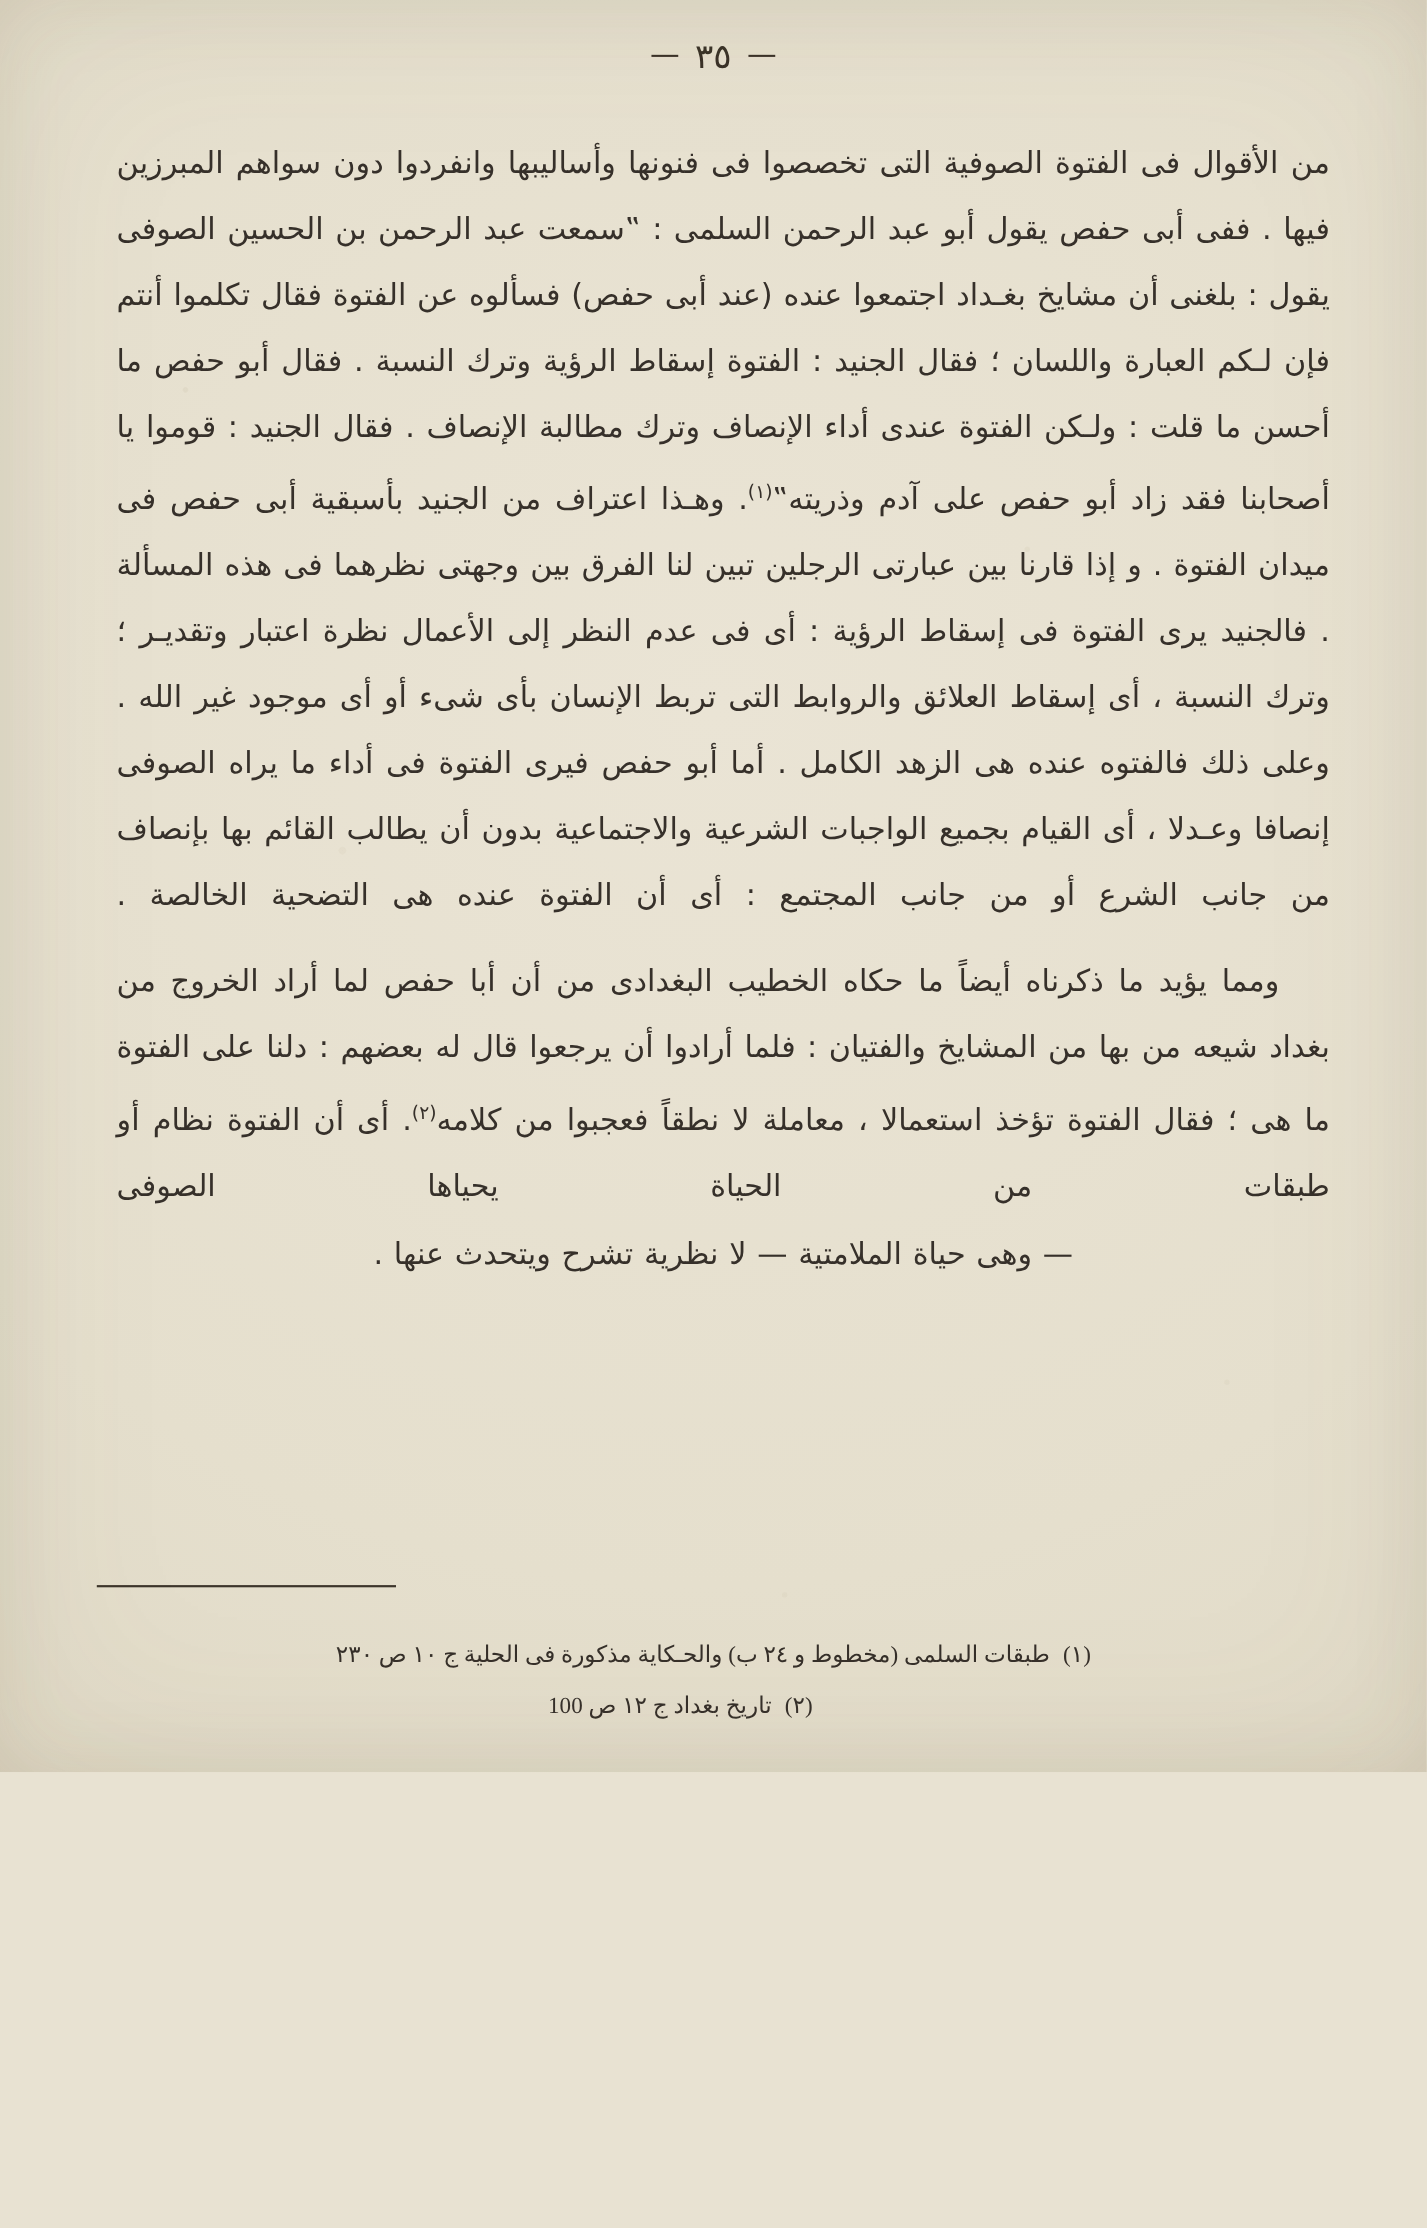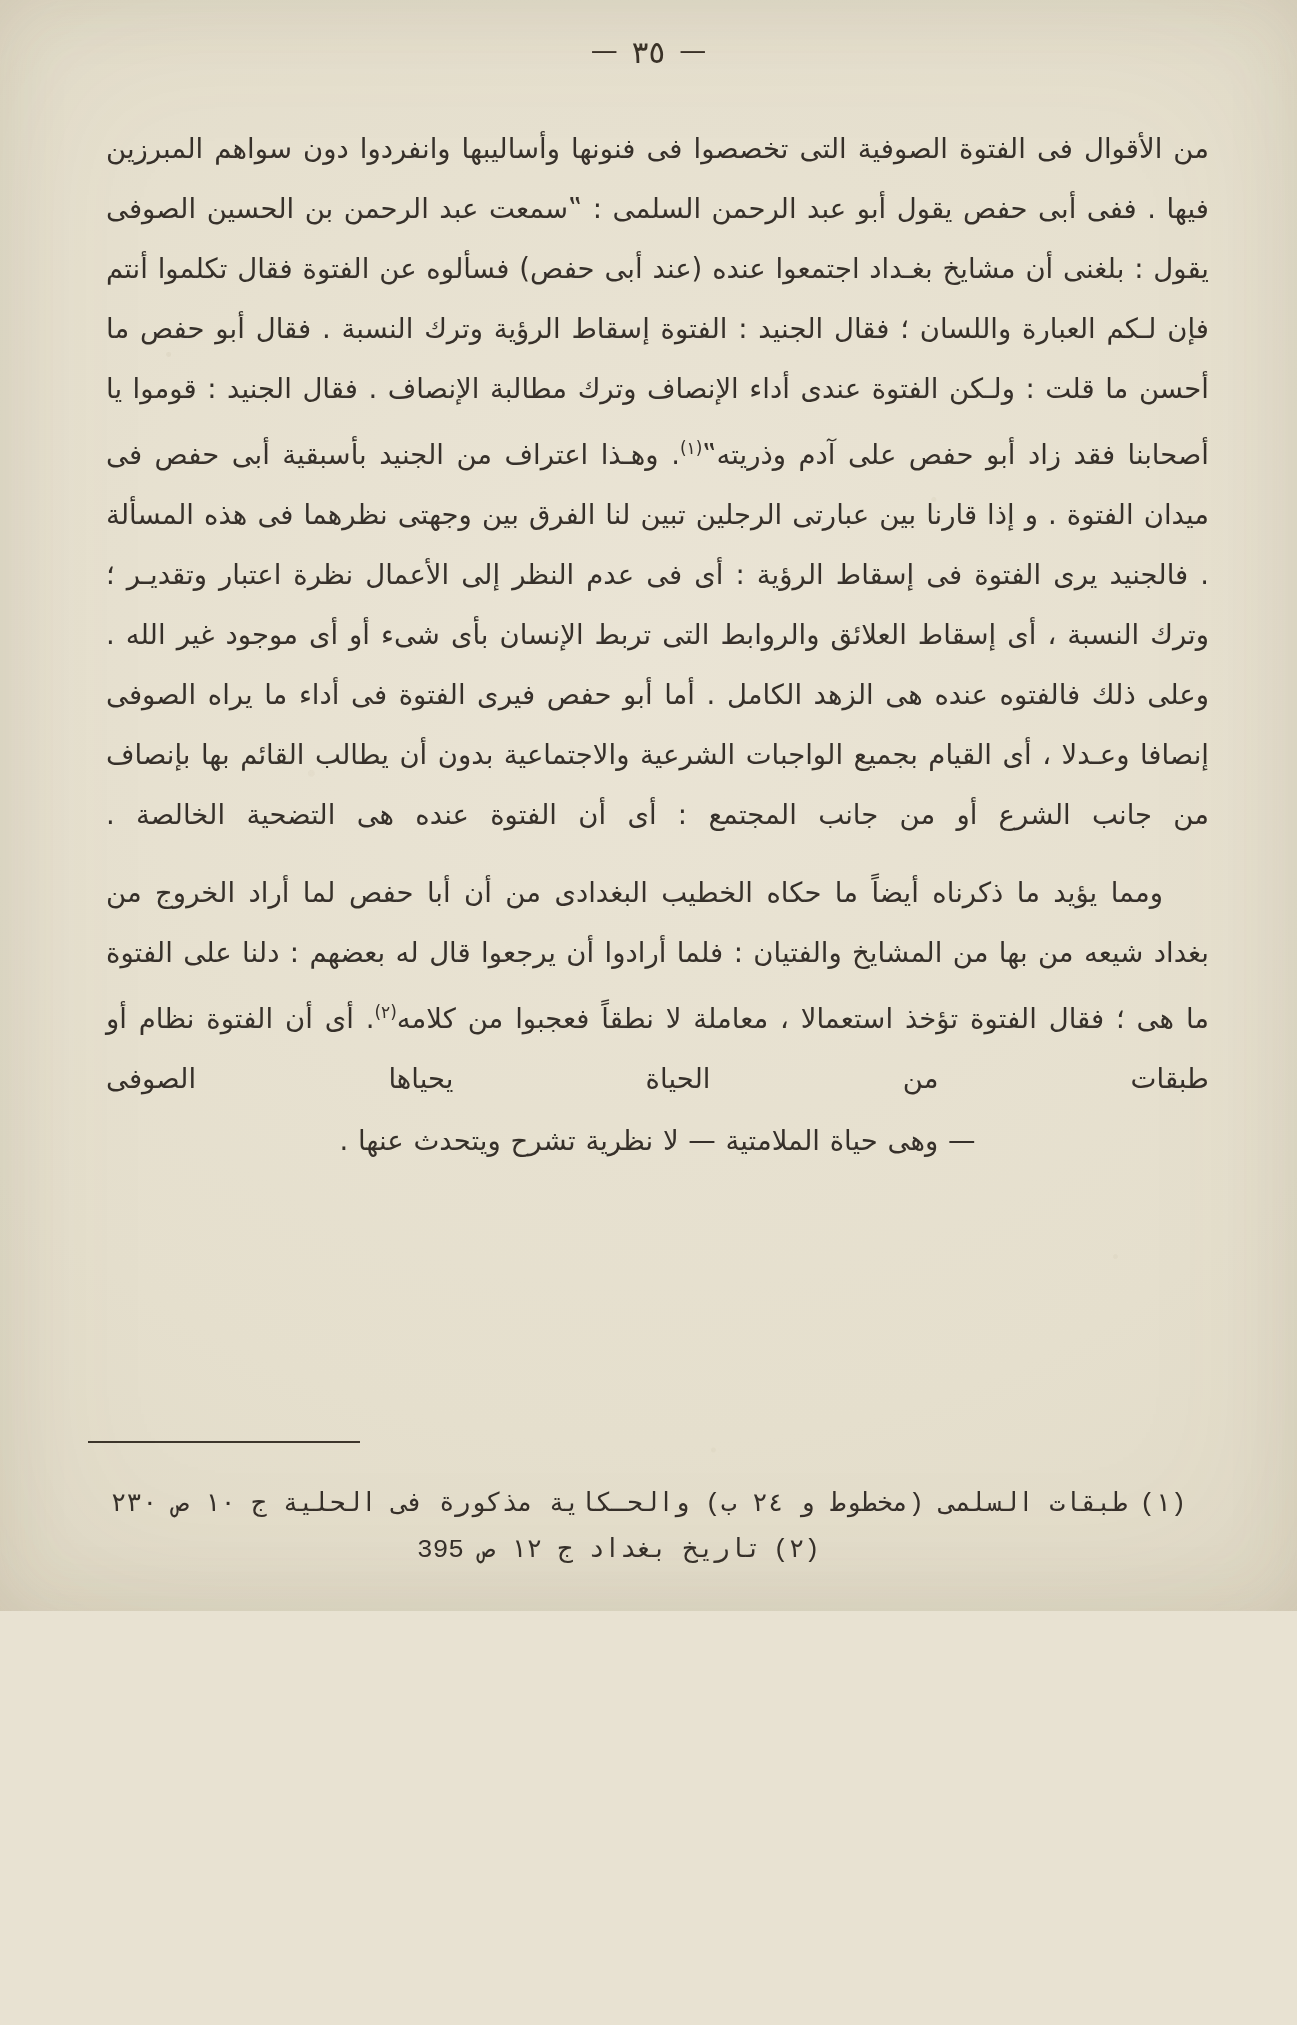--- a/index.html
+++ b/index.html
@@ -108,23 +108,23 @@
     height: 2.5px;
     background: #3c352b;
   }
   .footnotes {
     position: absolute;
     right: 88px;
     left: 88px;
     bottom: 38px;
     direction: rtl;
     color: #36302a;
-    font-size: 26px;
+    font-size: 21px;
     line-height: 46px;
-    font-family: Liberation Mono, monospace;
+    font-family: Liberation Serif, serif;
   }
   .fn-line {
     text-align: center;
     white-space: nowrap;
   }
   .fn-line .marker { margin-left: 12px; }
   .fn-line.fn2 { padding-right: 60px; }
 </style>
 </head>
 <body>
@@ -146,18 +146,18 @@
     <p class="para last">— وهى حياة الملامتية — لا نظرية تشرح ويتحدث عنها .</p>
   </div>
 
   <div class="fn-rule"></div>
 
   <div class="footnotes">
     <div class="fn-line fn1">
       <span class="marker">(١)</span><span>طبقات السلمى (مخطوط و ٢٤ ب) والحـكاية مذكورة فى الحلية ج ١٠ ص ٢٣٠</span>
     </div>
     <div class="fn-line fn2">
-      <span class="marker">(٢)</span><span>تاريخ بغداد ج ١٢ ص 395</span>
+      <span class="marker">(٢)</span><span>تاريخ بغداد ج ١٢ ص 100</span>
     </div>
   </div>
 
   <div class="edge-shade"></div>
 </div>
 
 </body></html>

